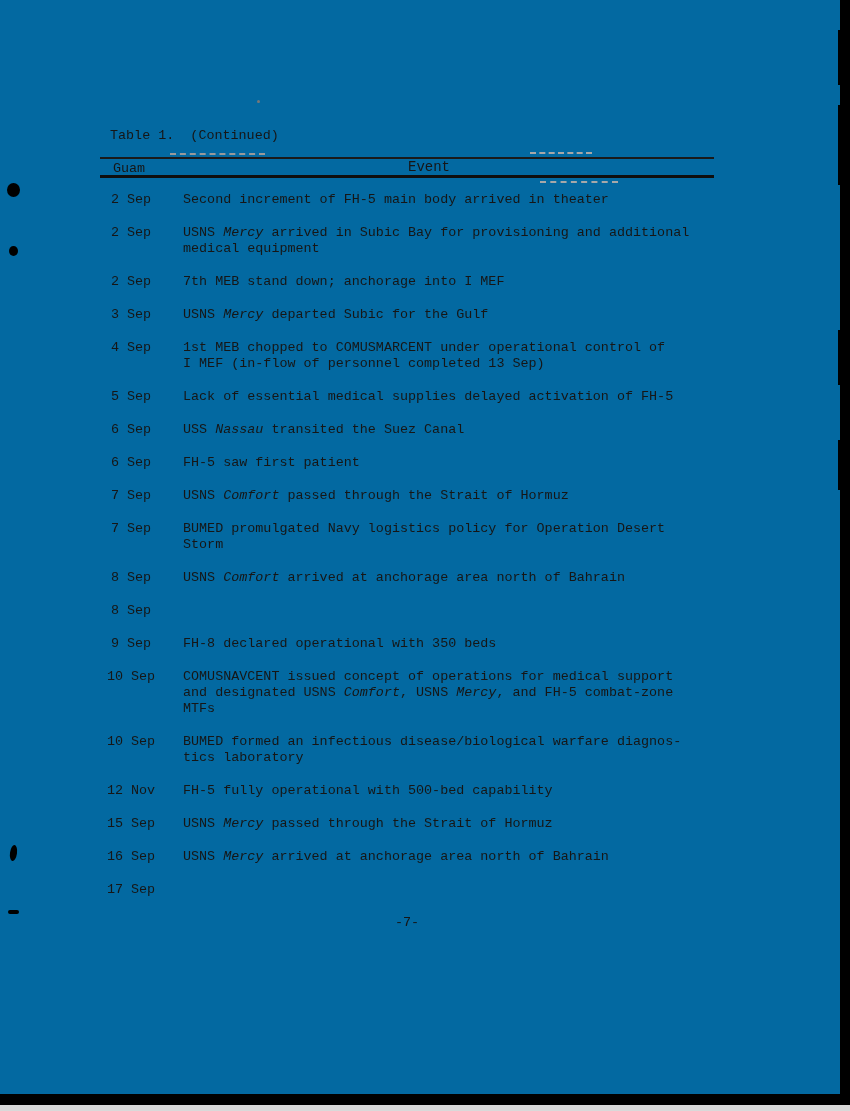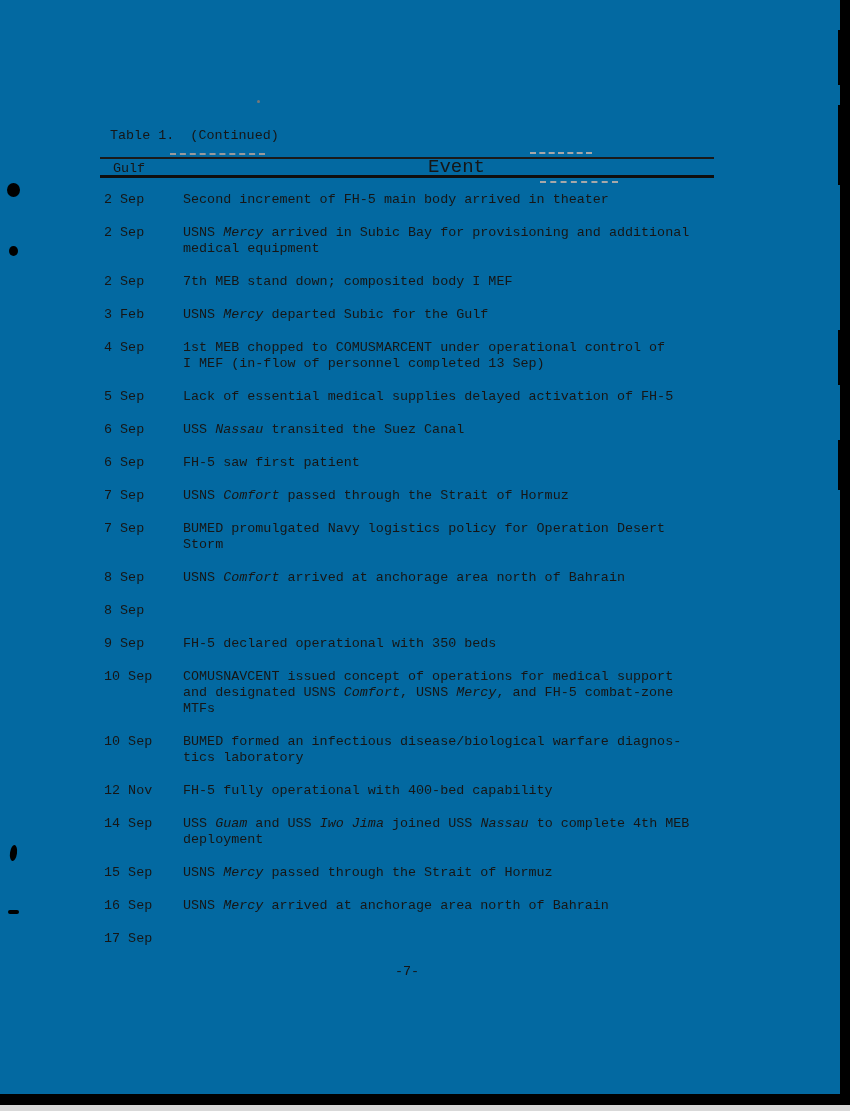--- a/index.html
+++ b/index.html
@@ -33,38 +33,38 @@
     border-bottom: 3px solid #0f0f0f;
   }
   .col-date {
     display: inline-block;
     padding-left: 13px;
     font-size: 13.4px;
     line-height: 16px;
   }
   .col-event {
     position: absolute;
-    left: 328px;
+    left: 308px;
     top: 0;
-    font-size: 19px;
+    font-size: 14px;
     line-height: 16px;
   }
   .rows { margin-top: 14px; }
   .row {
     display: flex;
     align-items: flex-start;
     margin-bottom: 17px;
     font-size: 13.4px;
     line-height: 16px;
   }
   .date {
     flex: none;
     width: 54px;
     margin-left: 4px;
-    text-align: left;
+    text-align: center;
     white-space: pre;
   }
   .event {
     margin-left: 25px;
     white-space: pre;
   }
   .event i { font-style: italic; }
   .page-number {
     margin-top: 16px;
     text-align: center;
@@ -131,40 +131,40 @@
   <div class="mark punch4"></div>
   <div class="spec-dot"></div>
   <div class="smudge smudge1"></div>
   <div class="smudge smudge2"></div>
   <div class="smudge smudge3"></div>
 
   <div class="content">
     <div class="doc-title">Table 1.  (Continued)</div>
 
     <div class="table-head">
-      <span class="col-date">Gulf</span>
+      <span class="col-date">Guam</span>
       <span class="col-event">Event</span>
     </div>
 
     <div class="rows">
         <div class="row">
           <span class="date">2 Sep</span>
           <span class="event"><span>Second increment of FH-5 main body arrived in theater</span></span>
         </div>
         <div class="row">
           <span class="date">2 Sep</span>
           <span class="event"><span>USNS </span><i>Mercy</i><span> arrived in Subic Bay for provisioning and additional
 medical equipment</span></span>
         </div>
         <div class="row">
           <span class="date">2 Sep</span>
-          <span class="event"><span>7th MEB stand down; composited body I MEF</span></span>
-        </div>
-        <div class="row">
-          <span class="date">3 Feb</span>
+          <span class="event"><span>7th MEB stand down; anchorage into I MEF</span></span>
+        </div>
+        <div class="row">
+          <span class="date">3 Sep</span>
           <span class="event"><span>USNS </span><i>Mercy</i><span> departed Subic for the Gulf</span></span>
         </div>
         <div class="row">
           <span class="date">4 Sep</span>
           <span class="event"><span>1st MEB chopped to COMUSMARCENT under operational control of
 I MEF (in-flow of personnel completed 13 Sep)</span></span>
         </div>
         <div class="row">
           <span class="date">5 Sep</span>
           <span class="event"><span>Lack of essential medical supplies delayed activation of FH-5</span></span>
@@ -188,41 +188,36 @@
         </div>
         <div class="row">
           <span class="date">8 Sep</span>
           <span class="event"><span>USNS </span><i>Comfort</i><span> arrived at anchorage area north of Bahrain</span></span>
         </div>
         <div class="row">
           <span class="date">8 Sep</span>
         </div>
         <div class="row">
           <span class="date">9 Sep</span>
-          <span class="event"><span>FH-5 declared operational with 350 beds</span></span>
+          <span class="event"><span>FH-8 declared operational with 350 beds</span></span>
         </div>
         <div class="row">
           <span class="date">10 Sep</span>
           <span class="event"><span>COMUSNAVCENT issued concept of operations for medical support
 and designated USNS </span><i>Comfort</i><span>, USNS </span><i>Mercy</i><span>, and FH-5 combat-zone
 MTFs</span></span>
         </div>
         <div class="row">
           <span class="date">10 Sep</span>
           <span class="event"><span>BUMED formed an infectious disease/biological warfare diagnos-
 tics laboratory</span></span>
         </div>
         <div class="row">
           <span class="date">12 Nov</span>
-          <span class="event"><span>FH-5 fully operational with 400-bed capability</span></span>
-        </div>
-        <div class="row">
-          <span class="date">14 Sep</span>
-          <span class="event"><span>USS </span><i>Guam</i><span> and USS </span><i>Iwo Jima</i><span> joined USS </span><i>Nassau</i><span> to complete 4th MEB
-deployment</span></span>
+          <span class="event"><span>FH-5 fully operational with 500-bed capability</span></span>
         </div>
         <div class="row">
           <span class="date">15 Sep</span>
           <span class="event"><span>USNS </span><i>Mercy</i><span> passed through the Strait of Hormuz</span></span>
         </div>
         <div class="row">
           <span class="date">16 Sep</span>
           <span class="event"><span>USNS </span><i>Mercy</i><span> arrived at anchorage area north of Bahrain</span></span>
         </div>
         <div class="row">

